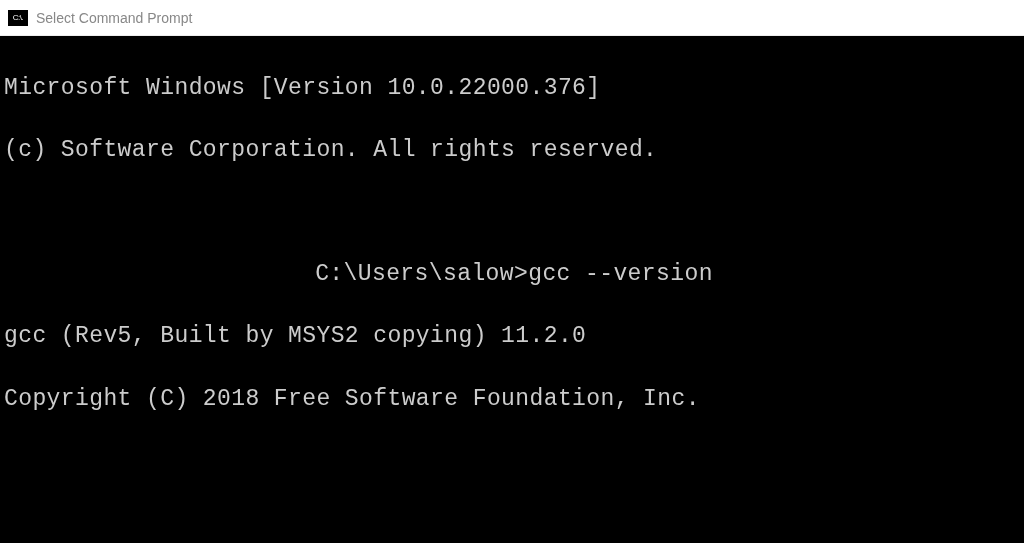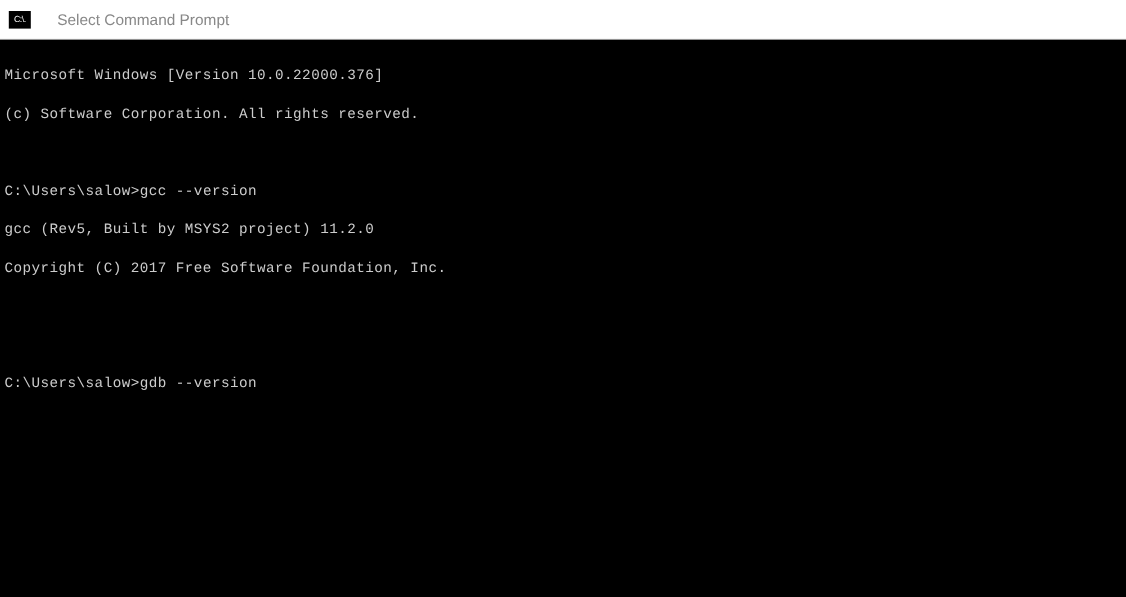--- a/index.html
+++ b/index.html
@@ -28,50 +28,49 @@
       display: flex;
       align-items: center;
       justify-content: center;
       margin-right: 8px;
       letter-spacing: -0.5px;
     }
     .window-title {
       color: #888;
       font-family: 'Segoe UI', Tahoma, sans-serif;
       font-size: 14px;
-      margin-left: 16px;
     }
     .terminal {
       background: #000;
       color: #ccc;
-      font-size: 13px;
+      font-size: 23px;
       line-height: 1.35;
       padding: 6px 0 0 4px;
       height: calc(543px - 36px);
       letter-spacing: 0.4px;
       white-space: pre;
       overflow: hidden;
     }
-    .prompt-line { white-space: pre; }
+    .prompt-line { white-space: pre; text-align: center; }
   </style>
 </head>
 <body>
 
 <div class="titlebar">
   <div class="app-icon">C:\.</div>
   <div class="window-title">Select Command Prompt</div>
 </div>
 
 <div class="terminal">
 <div>Microsoft Windows [Version 10.0.22000.376]</div>
 <div>(c) Software Corporation. All rights reserved.</div>
 <div>&nbsp;</div>
 <div class="prompt-line"><span>C:\Users\salow&gt;</span><span>gcc --version</span></div>
-<div>gcc (Rev5, Built by MSYS2 project) 11.2.0</div>
-<div>Copyright (C) 2017 Free Software Foundation, Inc.</div>
+<div>gcc (Rev5, Built by MSYS2 copying) 11.2.0</div>
+<div>Copyright (C) 2018 Free Software Foundation, Inc.</div>
 <div>&nbsp;</div>
 <div>&nbsp;</div>
 <div class="prompt-line"><span>C:\Users\salow&gt;</span><span>gdb --version</span></div>
 
 
 
 
 
 
 

